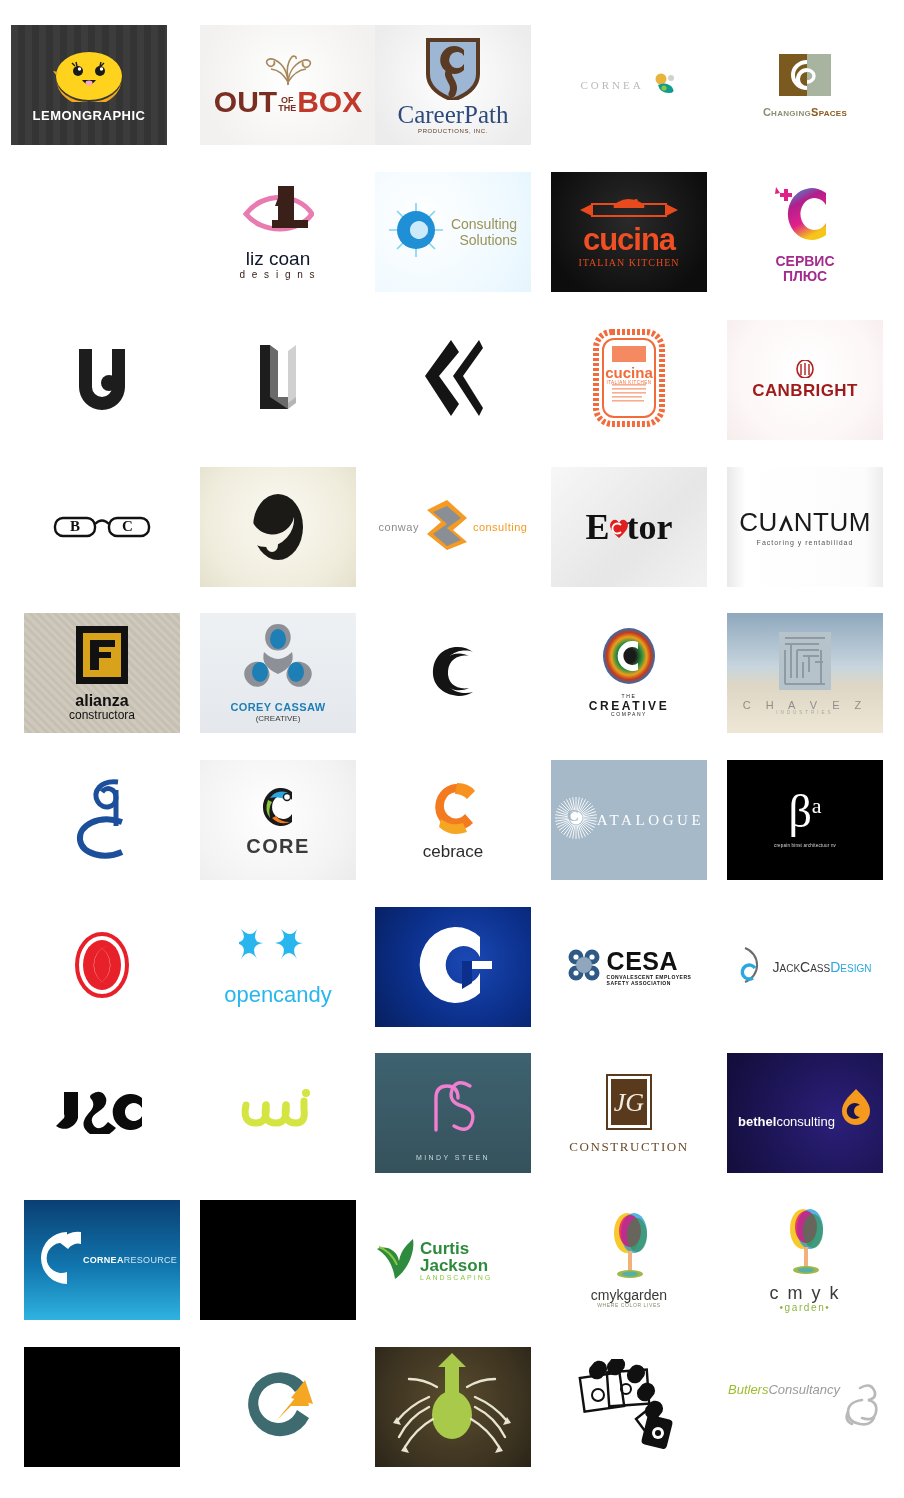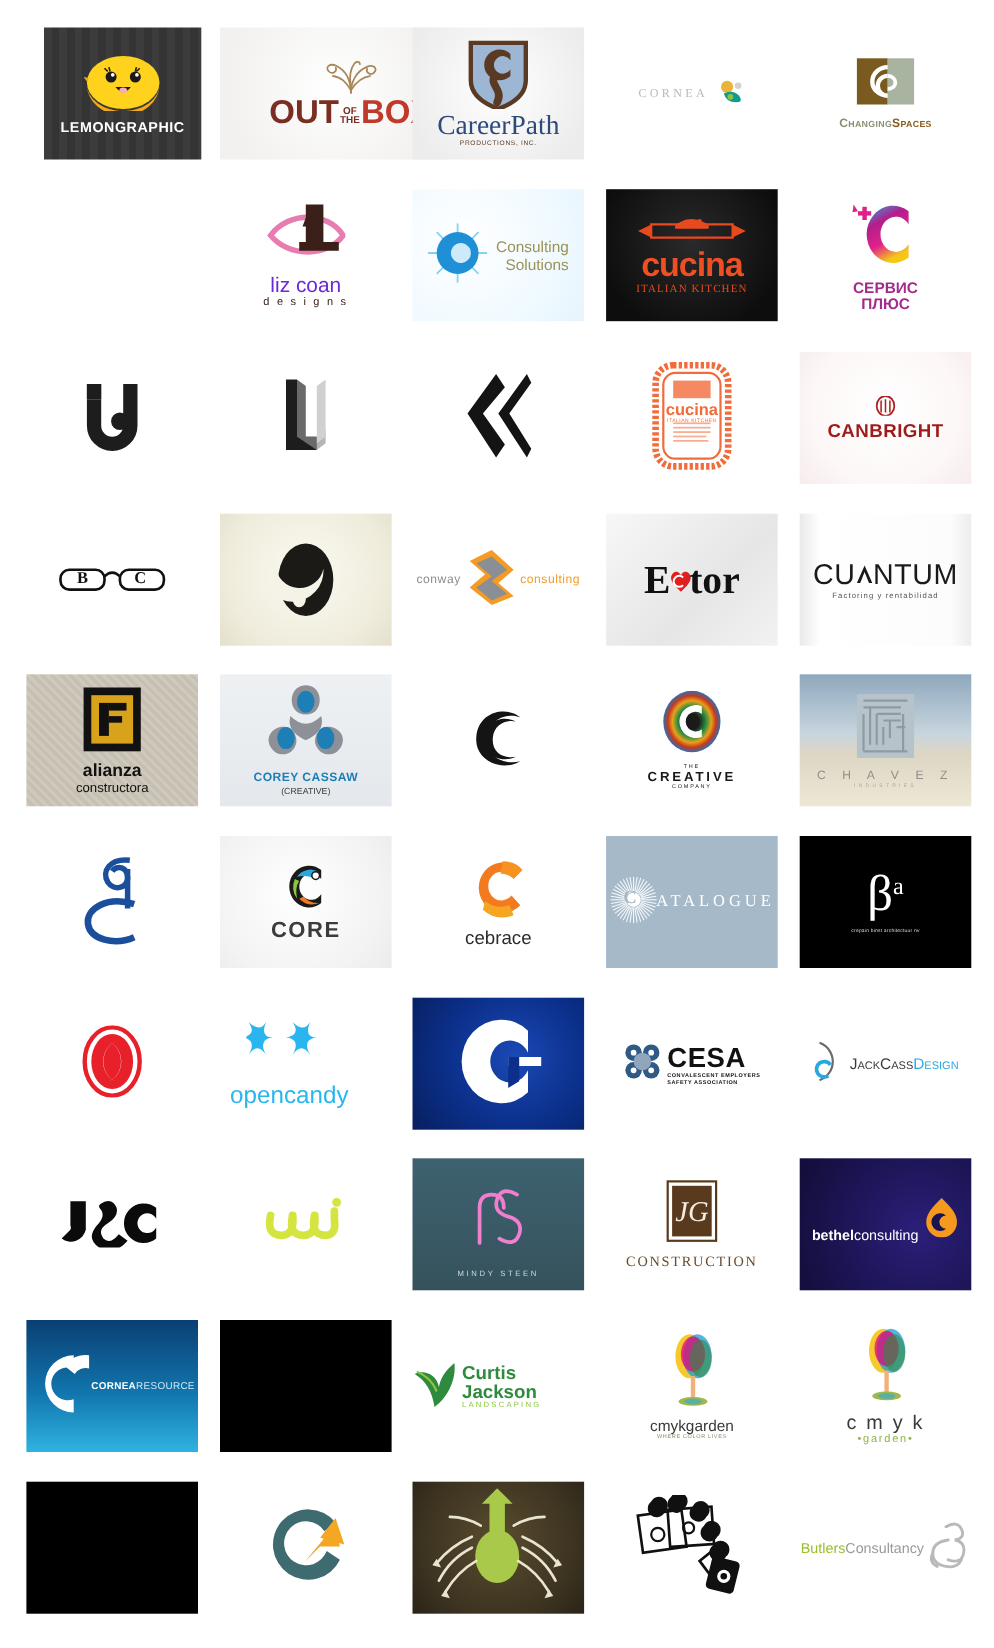--- a/index.html
+++ b/index.html
@@ -10,39 +10,39 @@
   .inner{position:relative;width:100%;height:100%;display:flex;flex-direction:column;align-items:center;justify-content:center;}
   .logo-txt{line-height:1.05;white-space:nowrap;}
   .sub{line-height:1.1;white-space:nowrap;}
   
   .row{display:flex;align-items:center;justify-content:center;}
 </style>
 </head>
 <body>
 
 <div id="grid">
-    <div class="cell" style="left: 40px; top: 25px; width: 143px; height: 120px; background: repeating-linear-gradient(90deg, rgb(60, 60, 60) 0px, rgb(60, 60, 60) 7px, rgb(52, 52, 52) 7px, rgb(52, 52, 52) 14px);">
+    <div class="cell" style="left: 11px; top: 25px; width: 156px; height: 120px; background: repeating-linear-gradient(90deg, rgb(60, 60, 60) 0px, rgb(60, 60, 60) 7px, rgb(52, 52, 52) 7px, rgb(52, 52, 52) 14px);">
       <div class="inner">
         <span><svg width="74" height="54" viewBox="0 0 74 54">
             <ellipse cx="37" cy="28" rx="33" ry="24" fill="#ffd21e"></ellipse>
             <path d="M4 30 a33 24 0 0 0 66 0 a33 28 0 0 1 -66 0z" fill="#f2a91b"></path>
             <path d="M4 27 l-3 -4 l5 1z" fill="#f2a91b"></path>
             <circle cx="26" cy="23" r="5" fill="#1a1a1a"></circle>
             <circle cx="48" cy="23" r="5" fill="#1a1a1a"></circle>
             <circle cx="27.5" cy="21" r="1.7" fill="#fff"></circle>
             <circle cx="49.5" cy="21" r="1.7" fill="#fff"></circle>
             <path d="M30 32 q7 9 14 0 z" fill="#1a1a1a"></path>
             <ellipse cx="37" cy="35" rx="3.5" ry="2.4" fill="#f7a8c4"></ellipse>
             <path d="M20 15 l3 3 M24 14 l1 4" stroke="#1a1a1a" stroke-width="1.4" fill="none"></path>
             <path d="M52 15 l-3 3 M49 14 l-1 4" stroke="#1a1a1a" stroke-width="1.4" fill="none"></path>
           </svg></span>
         <div class="logo-txt" style="color:#fff;font-weight:bold;font-size:13px;letter-spacing:0.5px;margin-top:3px;">LEMONGRAPHIC</div>
       </div>
     </div>
-    <div class="cell" style="left: 200px; top: 25px; width: 176px; height: 120px; background: radial-gradient(circle at 50% 45%, rgb(255, 255, 255) 0%, rgb(242, 241, 239) 80%); padding-left: 31px;">
+    <div class="cell" style="left: 200px; top: 25px; width: 176px; height: 120px; background: radial-gradient(circle at 50% 45%, rgb(255, 255, 255) 0%, rgb(242, 241, 239) 80%);">
       <div class="inner">
         <span><svg width="90" height="34" viewBox="0 0 90 34">
             <g fill="none" stroke="#a8875a" stroke-width="1.6">
               <path d="M45 33 C45 20 40 12 32 8 C26 5 21 9 25 13 C28 16 33 13 31 9"></path>
               <path d="M45 33 C45 22 50 13 59 9 C65 6 70 10 66 14 C63 17 58 14 60 10"></path>
               <path d="M45 30 C40 22 36 18 28 17 M45 30 C50 22 55 18 63 17"></path>
               <path d="M45 26 C43 18 45 10 48 6 C50 3 54 4 53 7"></path>
             </g>
           </svg></span>
         <div class="row" style="margin-top:-4px;align-items:flex-end;">
@@ -91,21 +91,21 @@
         <div class="logo-txt" style="font-size:11px;font-weight:bold;letter-spacing:0.3px;margin-top:5px;font-variant:small-caps;"><span style="color:#8a8f72;">Changing</span><span style="color:#8a5a1e;">Spaces</span></div>
       </div>
     </div>
     <div class="cell" style="left: 200px; top: 172px; width: 156px; height: 120px;">
       <div class="inner">
         <span><svg width="72" height="60" viewBox="0 0 72 60">
             <path d="M4 30 C20 8 56 8 70 30 C56 50 20 50 4 30z" fill="none" stroke="#e87bb0" stroke-width="5"></path>
             <path d="M36 2 h16 v34 h14 v8 H30 V36 h6z" fill="#3a2018"></path>
             <path d="M33 22 l3 -8 l3 8 l3 -8 l3 8z" fill="#3a2018"></path>
           </svg></span>
-        <div class="logo-txt" style="color:#6d28d9;font-size:19px;margin-top:1px;">liz coan</div>
+        <div class="logo-txt" style="color:#0f172a;font-size:19px;margin-top:1px;">liz coan</div>
         <div class="sub" style="color:#3a2018;font-size:10px;letter-spacing:2px;">d e s i g n s</div>
       </div>
     </div>
     <div class="cell" style="left: 375px; top: 172px; width: 156px; height: 120px; background: radial-gradient(circle at 30% 40%, rgb(255, 255, 255) 0%, rgb(238, 249, 255) 70%, rgb(230, 244, 253) 100%);">
       <div class="inner">
         <div class="row">
           <span><svg width="54" height="54" viewBox="0 0 54 54">
               <g stroke="#7fd3f5" stroke-width="1.6">
                 <path d="M27 0 v10 M27 44 v10 M0 27 h10 M44 27 h10 M8 8 l7 7 M39 39 l7 7 M46 8 l-7 7 M8 46 l7 -7"></path>
               </g>
@@ -428,21 +428,21 @@
     <div class="cell" style="left: 24px; top: 907px; width: 156px; height: 120px;">
       <div class="inner">
         <span><svg width="56" height="66" viewBox="0 0 56 66">
             <ellipse cx="28" cy="33" rx="25" ry="31" fill="none" stroke="#e8202a" stroke-width="4"></ellipse>
             <ellipse cx="28" cy="33" rx="19" ry="25" fill="#e8202a"></ellipse>
             <path d="M20 14 a16 19 0 0 1 0 38 a12 14 0 0 0 0 -38z" fill="#fff"></path>
             <path d="M36 14 a16 19 0 0 0 0 38 a12 14 0 0 1 0 -38z" fill="#fff"></path>
           </svg></span>
       </div>
     </div>
-    <div class="cell" style="left: 185px; top: 907px; width: 156px; height: 120px;">
+    <div class="cell" style="left: 200px; top: 907px; width: 156px; height: 120px;">
       <div class="inner">
         <span><svg width="78" height="50" viewBox="0 0 78 50">
             <g fill="#29b6ef">
               <path d="M2 2 q10 10 16 0 q-6 14 6 14 q-14 2 -6 16 q-8 -12 -16 0 q8 -14 -6 -16 q14 -2 6 -14z"></path>
               <path d="M42 2 q10 10 16 0 q-6 14 6 14 q-14 2 -6 16 q-8 -12 -16 0 q8 -14 -6 -16 q14 -2 6 -14z"></path>
             </g>
           </svg></span>
         <div class="logo-txt" style="color:#29b6ef;font-size:22px;margin-top:2px;">opencandy</div>
       </div>
     </div>
@@ -658,21 +658,21 @@
             </g>
             <circle cx="84" cy="74" r="6" fill="#fff"></circle>
             <circle cx="84" cy="74" r="3" fill="#101010"></circle>
             <circle cx="24" cy="36" r="6" fill="none" stroke="#101010" stroke-width="2"></circle>
             <circle cx="52" cy="30" r="5" fill="none" stroke="#101010" stroke-width="2"></circle>
           </svg></span>
       </div>
     </div>
     <div class="cell" style="left: 727px; top: 1347px; width: 156px; height: 120px;">
       <div class="inner">
-        <div class="row" style="align-items:center;">
+        <div class="row" style="align-items:flex-start;font-style:italic;">
           <span style="font-size:13px;"><span style="color:#9bbd2e;">Butlers</span><span style="color:#9a9a9a;">Consultancy</span></span>
           <span style="margin-left:2px;"><svg width="40" height="46" viewBox="0 0 40 46">
               <g fill="none" stroke="#b9b9b9" stroke-width="2.6" stroke-linecap="round">
                 <path d="M18 6 q10 -6 14 2 q4 8 -6 10 q10 2 8 12 q-2 10 -14 6"></path>
                 <path d="M20 18 q-14 2 -14 12 q0 10 12 12 q10 2 14 -6"></path>
                 <path d="M6 30 q-4 8 4 12"></path>
               </g>
             </svg></span>
         </div>
       </div>

